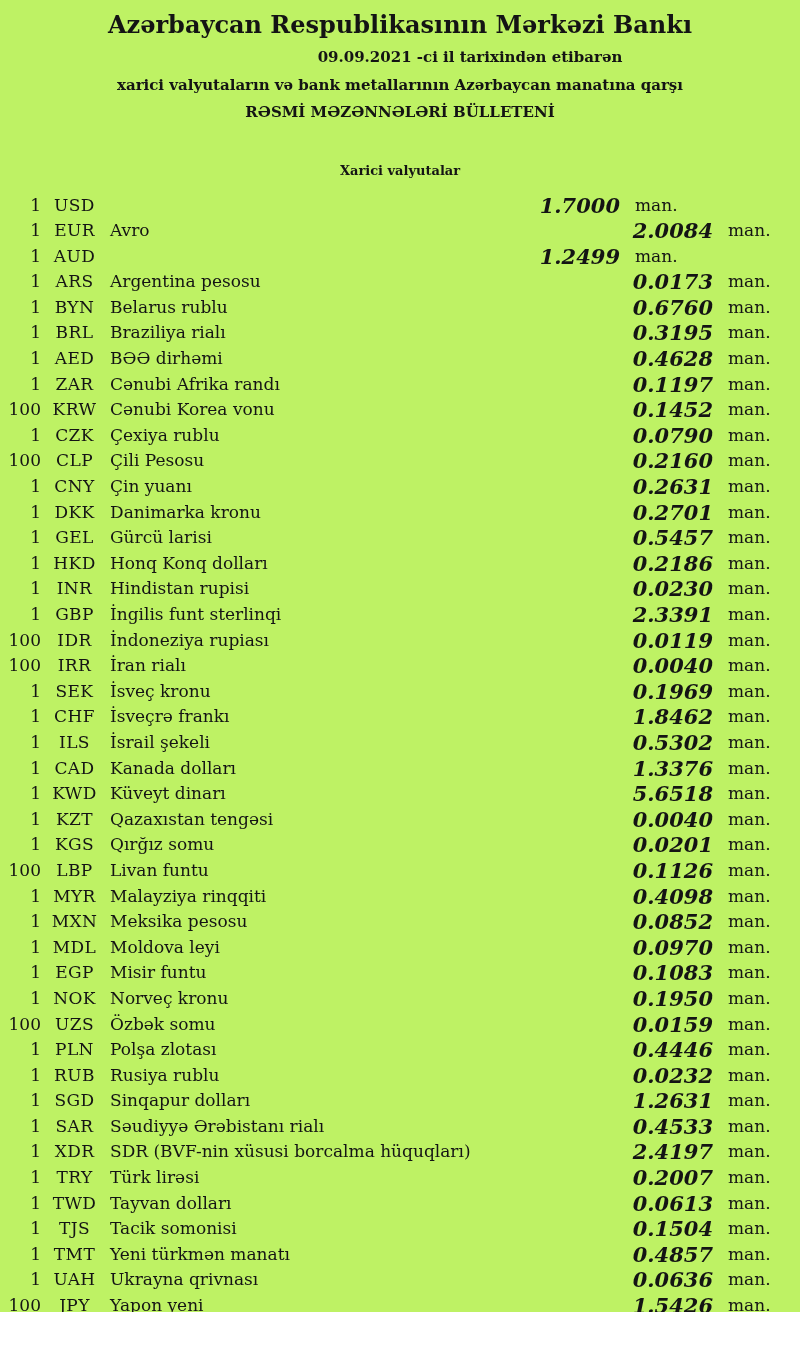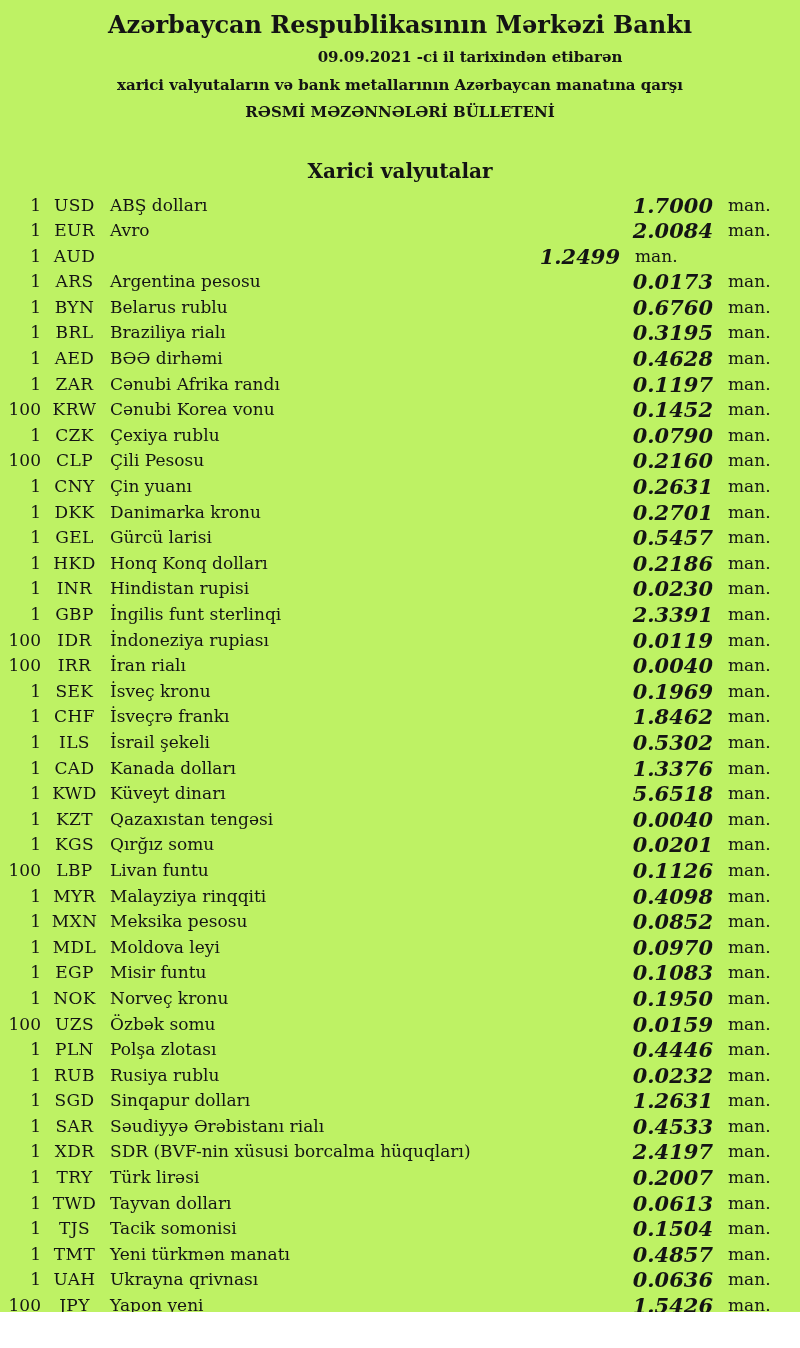--- a/index.html
+++ b/index.html
@@ -30,21 +30,21 @@
     font-size: 15px;
     font-weight: 700;
     line-height: 27.5px;
   }
   .doc-sub.shift-right {
     padding-left: 140px;
   }
   .section-title {
     margin: 31px 0 0 0;
     text-align: center;
-    font-size: 20px;
+    font-size: 13px;
     font-weight: 700;
     line-height: 26px;
   }
   .rates-table {
     margin-top: 9px;
   }
   .row {
     display: grid;
     grid-template-columns: 41px 67px 512px 93px 87px;
     height: 25.6px;
@@ -85,21 +85,20 @@
     <div class="doc-sub">xarici valyutaların və bank metallarının Azərbaycan manatına qarşı</div>
     <div class="doc-sub">RƏSMİ MƏZƏNNƏLƏRİ BÜLLETENİ</div>
   </div>
 
   <h2 class="section-title">Xarici valyutalar</h2>
 
   <div class="rates-table" id="rates-table">
       <div class="row">
         <span class="cell-qty">1</span>
         <span class="cell-code">USD</span>
-        <span class="cell-name">ABŞ dolları</span>
         <span class="cell-rate">1.7000</span>
         <span class="cell-unit">man.</span>
       </div>
       <div class="row">
         <span class="cell-qty">1</span>
         <span class="cell-code">EUR</span>
         <span class="cell-name">Avro</span>
         <span class="cell-rate">2.0084</span>
         <span class="cell-unit">man.</span>
       </div>

